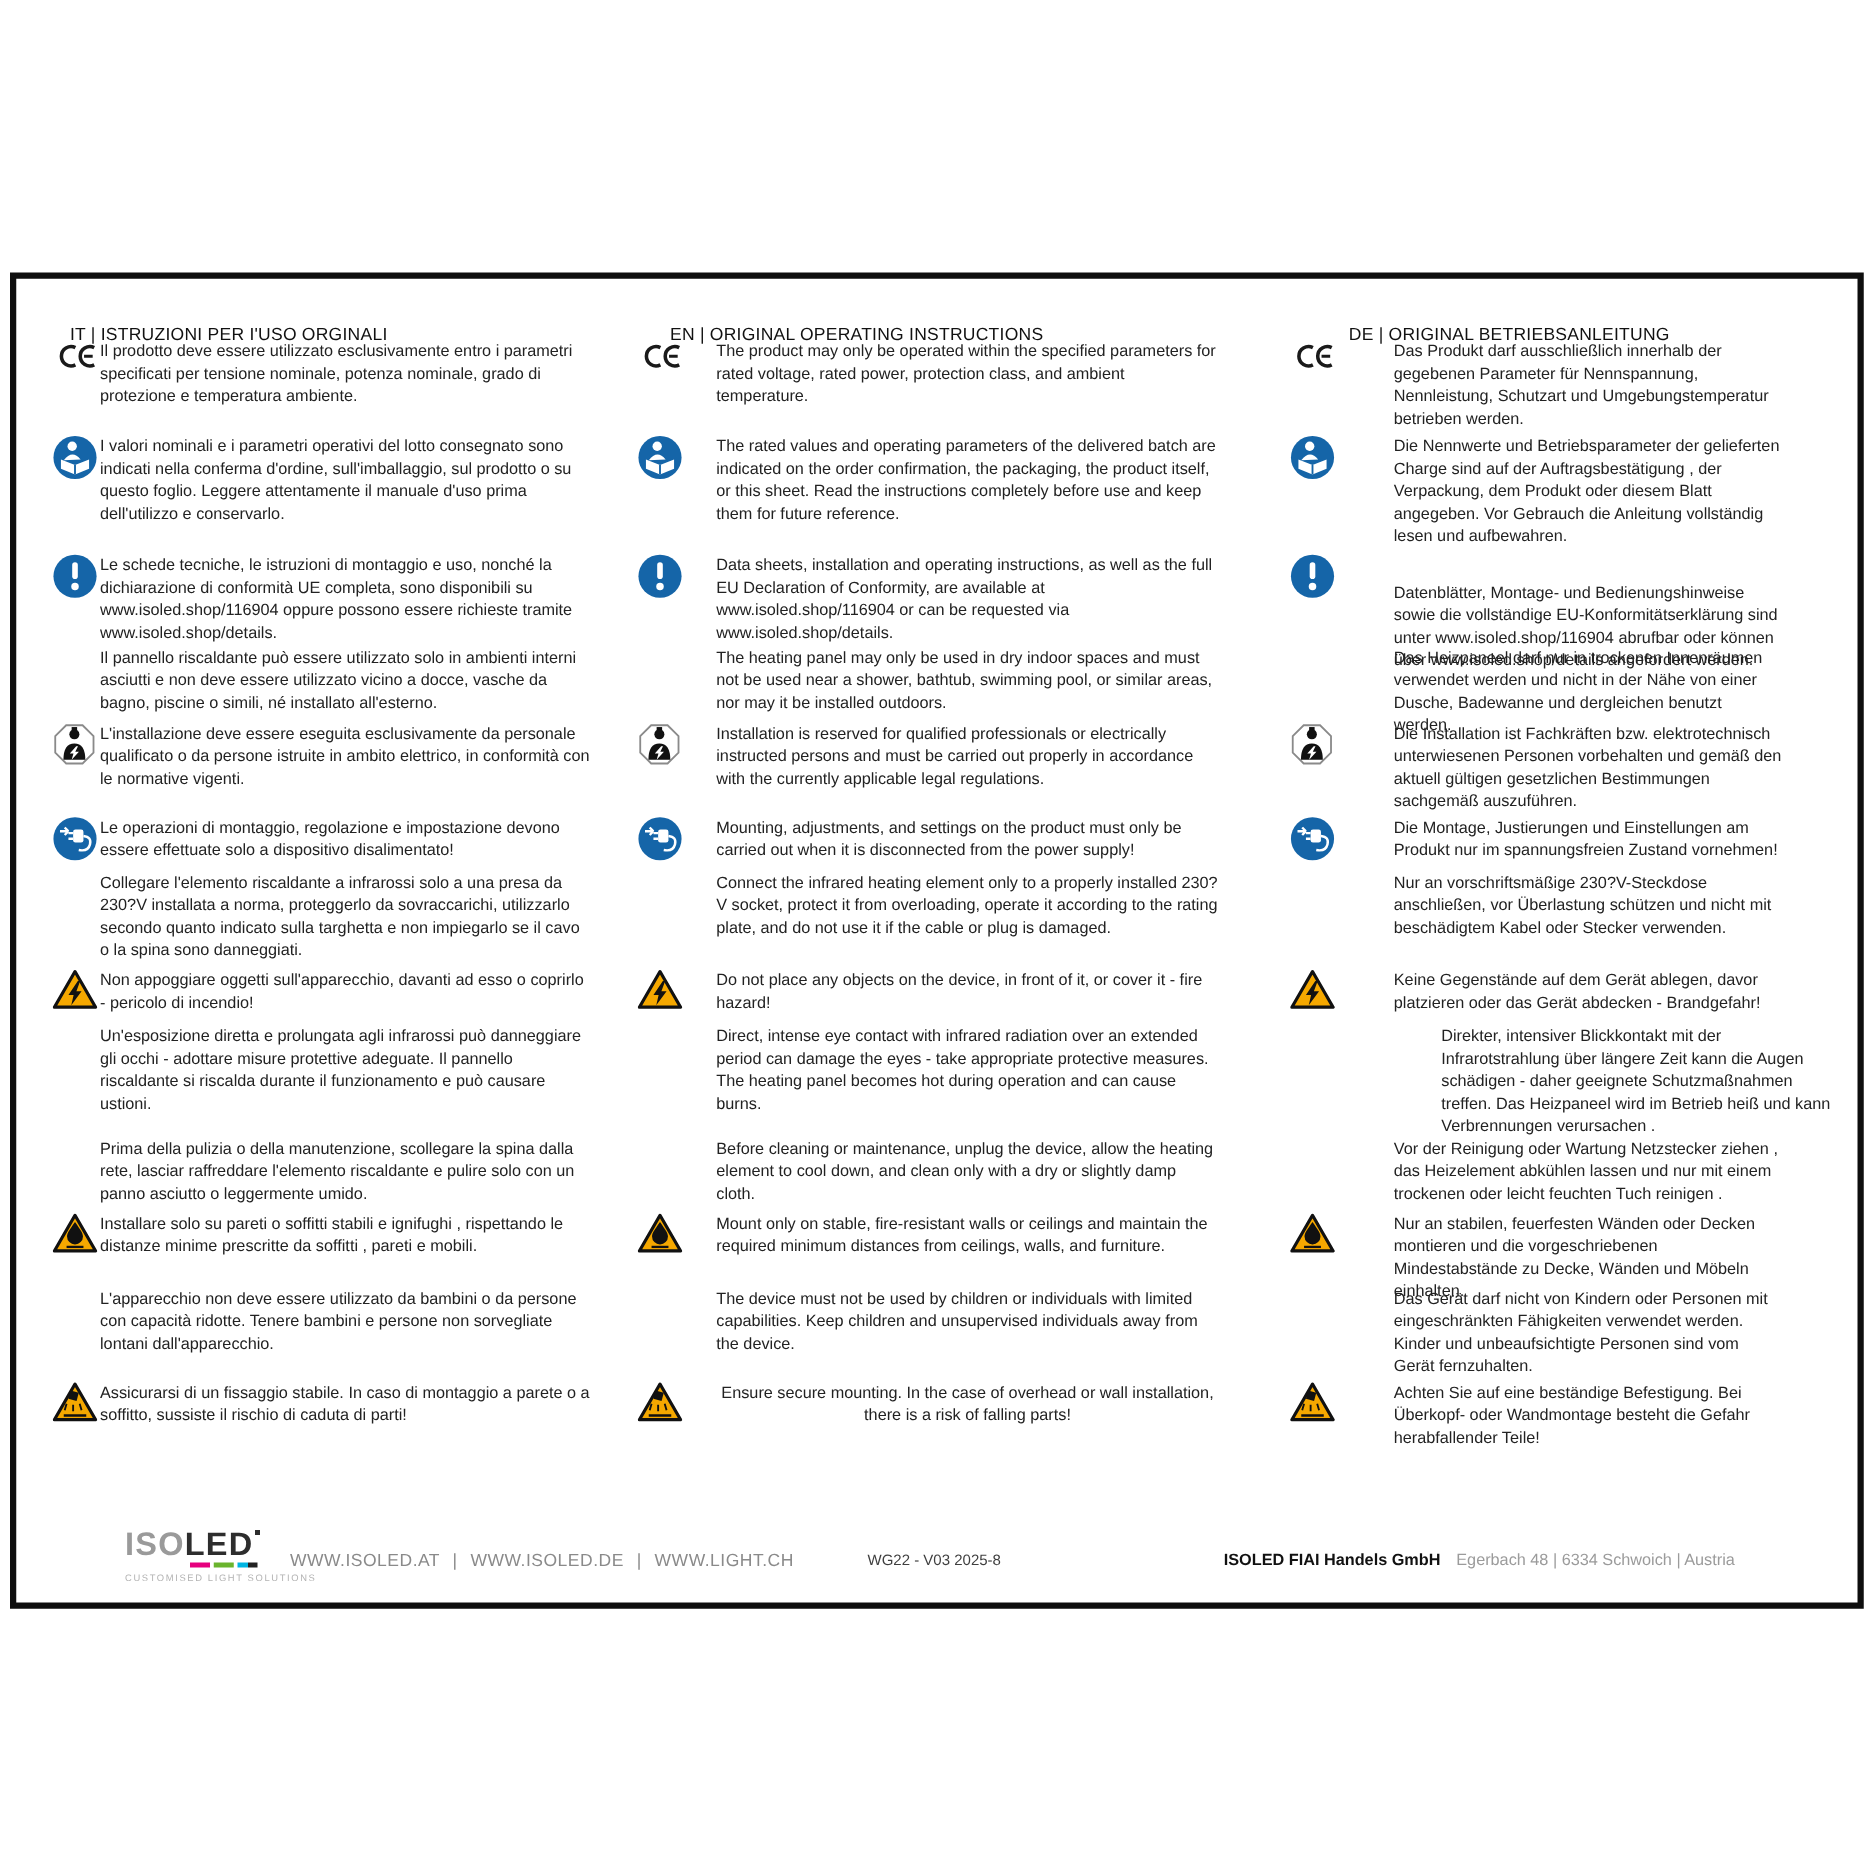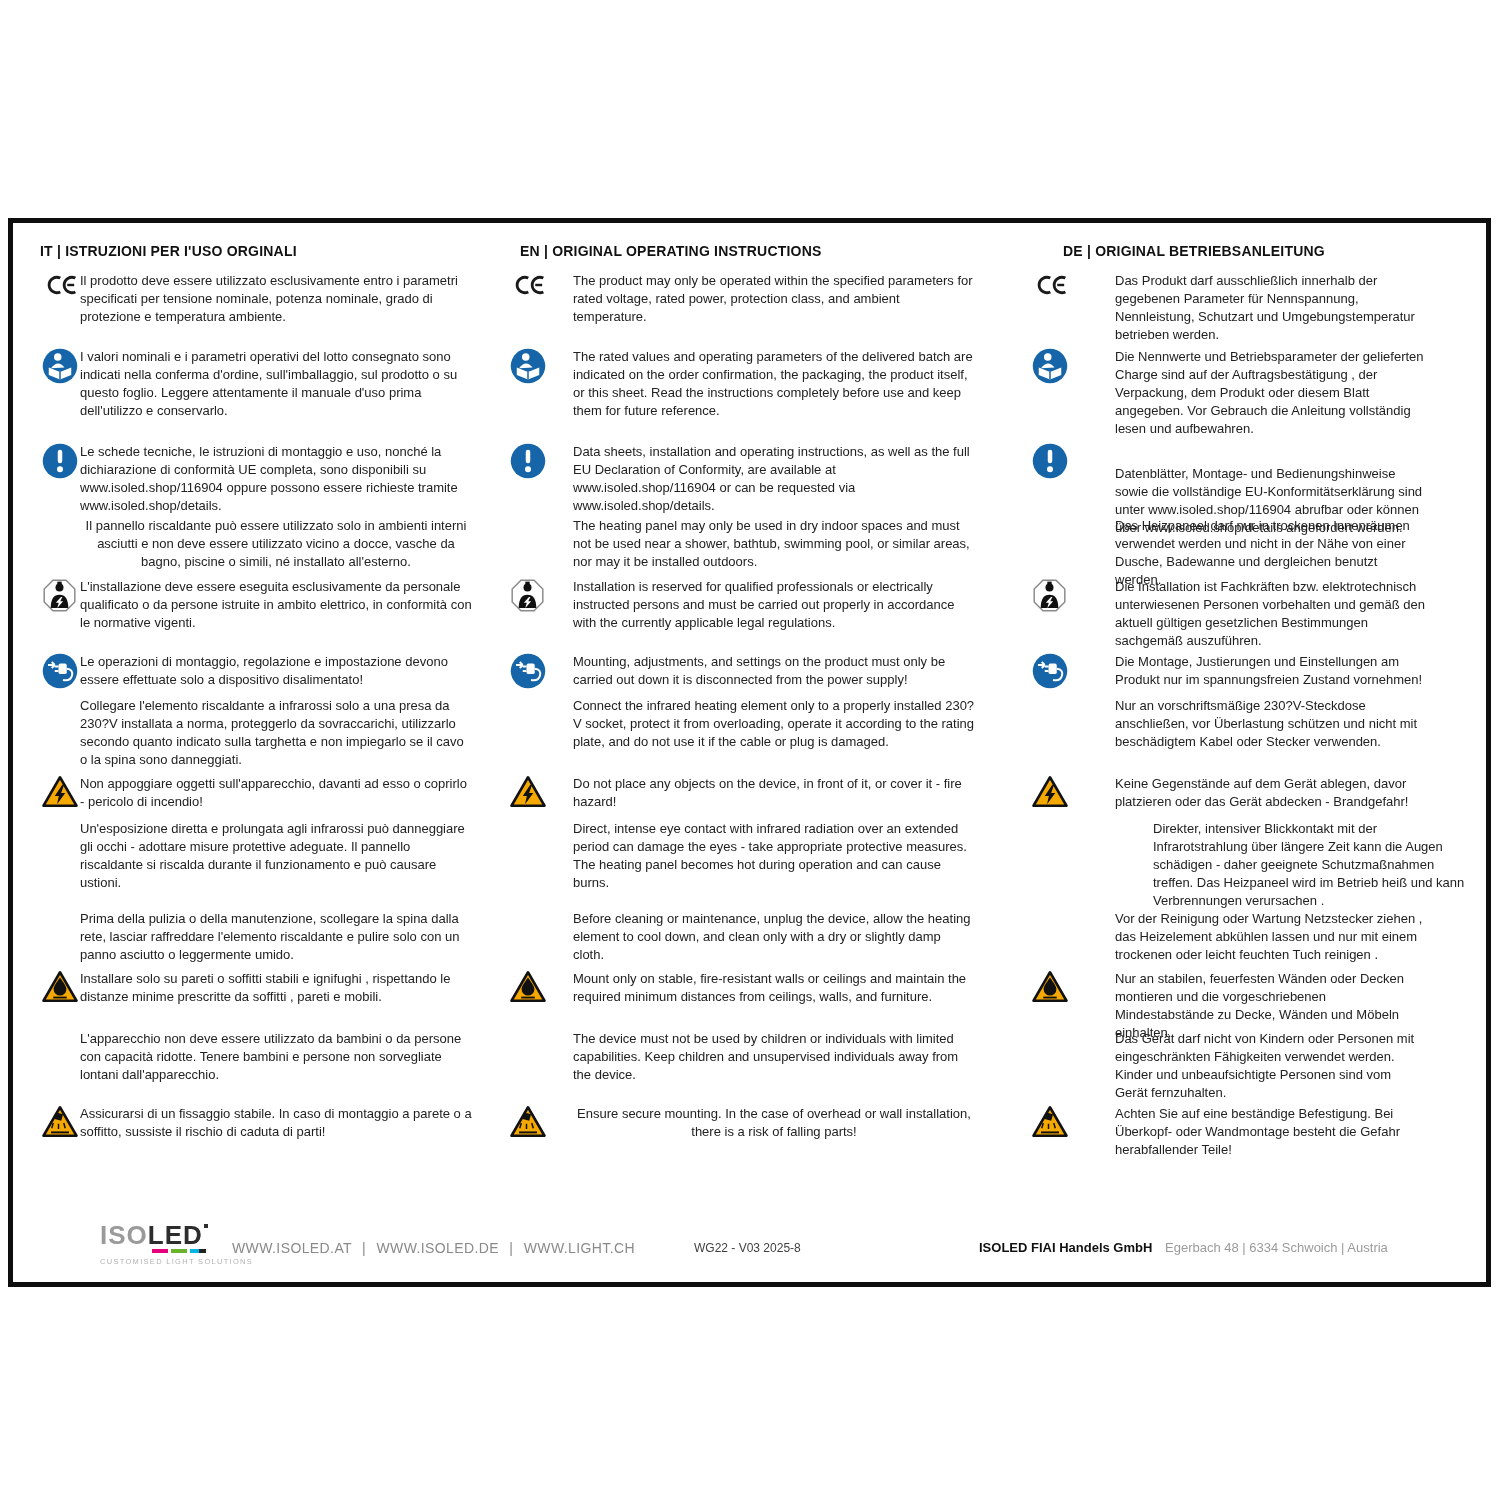--- a/index.html
+++ b/index.html
@@ -1,21 +1,21 @@
 <!DOCTYPE html>
 <html style="--blue: #1565a8; --amber: #f5a800; --pink: #e6007e; --green: #6ab42d; --cyan: #00b5e2;"><head>
 <meta charset="utf-8">
 <style>
   html,body{margin:0;padding:0;background:#ffffff;}
   .page{position:relative;width:1500px;height:1500px;background:#fff;overflow:hidden;
         font-family:"Liberation Sans","DejaVu Sans",sans-serif;color:#1e1e1e;}
   .frame{position:absolute;left:8px;top:218px;width:1473px;height:1059px;
          border:5px solid #0e0e0e;background:#fff;}
-  .col-title{position:absolute;font-size:14px;font-weight:bold;color:#111;
-             letter-spacing:.2px;white-space:nowrap;margin:0;}
+  .col-title{position:absolute;font-size:14px;font-weight:normal;color:#111;
+             letter-spacing:.2px;white-space:nowrap;margin:16px;}
   .row-icon{position:absolute;width:40px;display:flex;justify-content:flex-start;}
   .row-text{position:absolute;font-size:13px;line-height:18px;color:#222;margin:0;}
   
   .logo{position:absolute;left:100px;top:1222px;width:130px;}
   .logo-line{line-height:26px;white-space:nowrap;}
   .logo-iso{font-size:26px;font-weight:bold;color:#9a9a9a;letter-spacing:1px;}
   .logo-led{font-size:26px;font-weight:800;color:#2d2d2d;letter-spacing:1px;}
   .logo-tm{display:inline-block;width:4px;height:4px;background:#2d2d2d;
            vertical-align:top;margin:2px 0 0 1px;}
   .logo-bars{margin:-3px 0 0 52px;display:flex;gap:3px;}
@@ -57,21 +57,21 @@
       </div>
       <p class="row-text" style="left: 80px; top: 348px; width: 392px;">I valori nominali e i parametri operativi del lotto consegnato sono indicati nella conferma d'ordine, sull'imballaggio, sul prodotto o su questo foglio. Leggere attentamente il manuale d'uso prima dell'utilizzo e conservarlo.</p>
       <div class="row-icon" style="left: 42px; top: 443px;">
         <svg viewBox="0 0 48 48" width="36" height="36">
           <circle cx="24" cy="24" r="23" style="fill:var(--blue)"></circle>
           <rect x="21" y="9" width="6" height="18" rx="3" fill="#fff"></rect>
           <circle cx="24" cy="35" r="4" fill="#fff"></circle>
         </svg>
       </div>
       <p class="row-text" style="left: 80px; top: 443px; width: 392px;">Le schede tecniche, le istruzioni di montaggio e uso, nonché la dichiarazione di conformità UE completa, sono disponibili su www.isoled.shop/116904 oppure possono essere richieste tramite www.isoled.shop/details.</p>
-      <p class="row-text" style="left: 80px; top: 517px; width: 392px; text-align: center;">Il pannello riscaldante può essere utilizzato solo in ambienti interni asciutti e non deve essere utilizzato vicino a docce, vasche da bagno, piscine o simili, né installato all'esterno.</p>
+      <p class="row-text" style="left: 80px; top: 517px; width: 392px;">Il pannello riscaldante può essere utilizzato solo in ambienti interni asciutti e non deve essere utilizzato vicino a docce, vasche da bagno, piscine o simili, né installato all'esterno.</p>
       <div class="row-icon" style="left: 42px; top: 578px;">
         <svg viewBox="0 0 48 48" width="35" height="35">
           <polygon points="15,3 33,3 45,15 45,33 33,45 15,45 3,33 3,15" fill="#fff" stroke="#8a8a8a" stroke-width="2"></polygon>
           <rect x="21" y="5" width="6" height="4" fill="#111"></rect>
           <circle cx="24" cy="13" r="5.5" fill="#111"></circle>
           <path d="M12 41 q0 -18 12 -18 q12 0 12 18 z" fill="#111"></path>
           <polygon points="26,26 19,34 23,34 21,41 29,32 25,32 28,26" fill="#fff"></polygon>
         </svg>
       </div>
       <p class="row-text" style="left: 80px; top: 578px; width: 392px;">L'installazione deve essere eseguita esclusivamente da personale qualificato o da persone istruite in ambito elettrico, in conformità con le normative vigenti.</p>
@@ -153,21 +153,21 @@
       <p class="row-text" style="left: 573px; top: 578px; width: 402px;">Installation is reserved for qualified professionals or electrically instructed persons and must be carried out properly in accordance with the currently applicable legal regulations.</p>
       <div class="row-icon" style="left: 510px; top: 653px;">
         <svg viewBox="0 0 48 48" width="36" height="36">
           <circle cx="24" cy="24" r="23" style="fill:var(--blue)"></circle>
           <path d="M8 16 h9 m0 0 l-4 -4 m4 4 l-4 4" stroke="#fff" stroke-width="2.6" fill="none"></path>
           <rect x="22" y="14" width="11" height="14" rx="2.5" fill="#fff"></rect>
           <path d="M22 18 h-5 M22 24 h-5" stroke="#fff" stroke-width="2.6"></path>
           <path d="M33 21 q9 1 7 9 q-2 8 -12 6" stroke="#fff" stroke-width="2.6" fill="none"></path>
         </svg>
       </div>
-      <p class="row-text" style="left: 573px; top: 653px; width: 402px;">Mounting, adjustments, and settings on the product must only be carried out down it is disconnected from the power supply!</p>
+      <p class="row-text" style="left: 573px; top: 653px; width: 402px;">Mounting, adjustments, and settings on the product must only be carried out when it is disconnected from the power supply!</p>
       <p class="row-text" style="left: 573px; top: 697px; width: 402px;">Connect the infrared heating element only to a properly installed 230?V socket, protect it from overloading, operate it according to the rating plate, and do not use it if the cable or plug is damaged.</p>
       <div class="row-icon" style="left: 510px; top: 775px;">
         <svg viewBox="0 0 48 44" width="36" height="33">
           <polygon points="24,3 46,41 2,41" style="fill:var(--amber)" stroke="#111" stroke-width="3.4" stroke-linejoin="round"></polygon>
           <polygon points="27,13 17,28 22.5,28 20,39 31,24 25.5,24 29.5,13" fill="#111"></polygon>
         </svg>
       </div>
       <p class="row-text" style="left: 573px; top: 775px; width: 402px;">Do not place any objects on the device, in front of it, or cover it - fire hazard!</p>
       <p class="row-text" style="left: 573px; top: 820px; width: 402px;">Direct, intense eye contact with infrared radiation over an extended period can damage the eyes - take appropriate protective measures. The heating panel becomes hot during operation and can cause burns.</p>
       <p class="row-text" style="left: 573px; top: 910px; width: 402px;">Before cleaning or maintenance, unplug the device, allow the heating element to cool down, and clean only with a dry or slightly damp cloth.</p>

